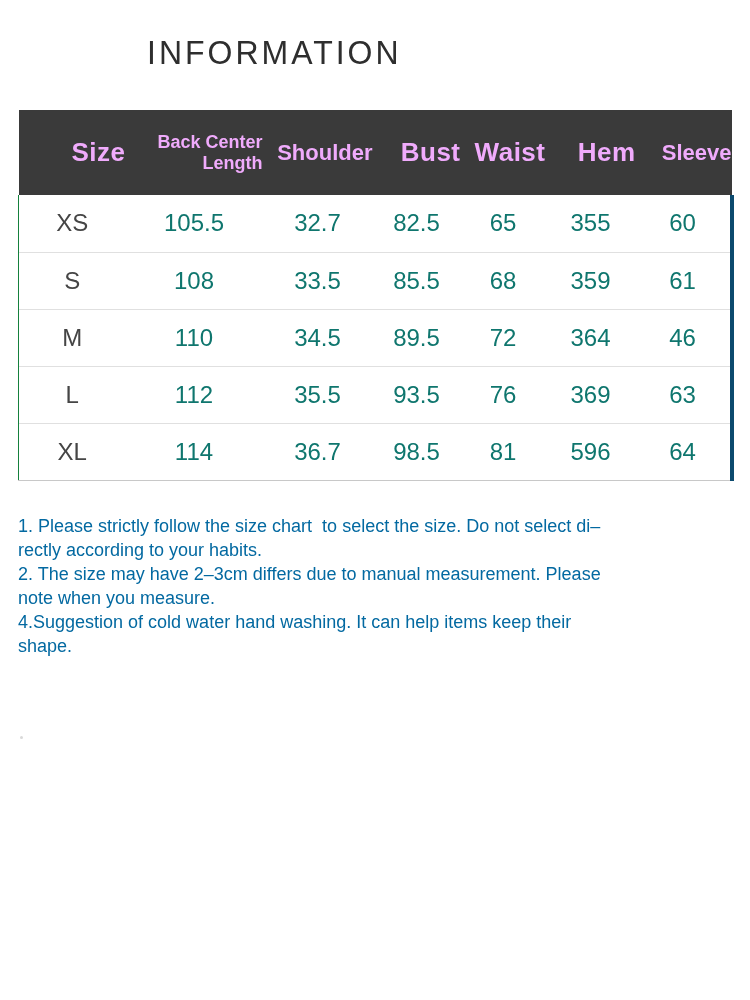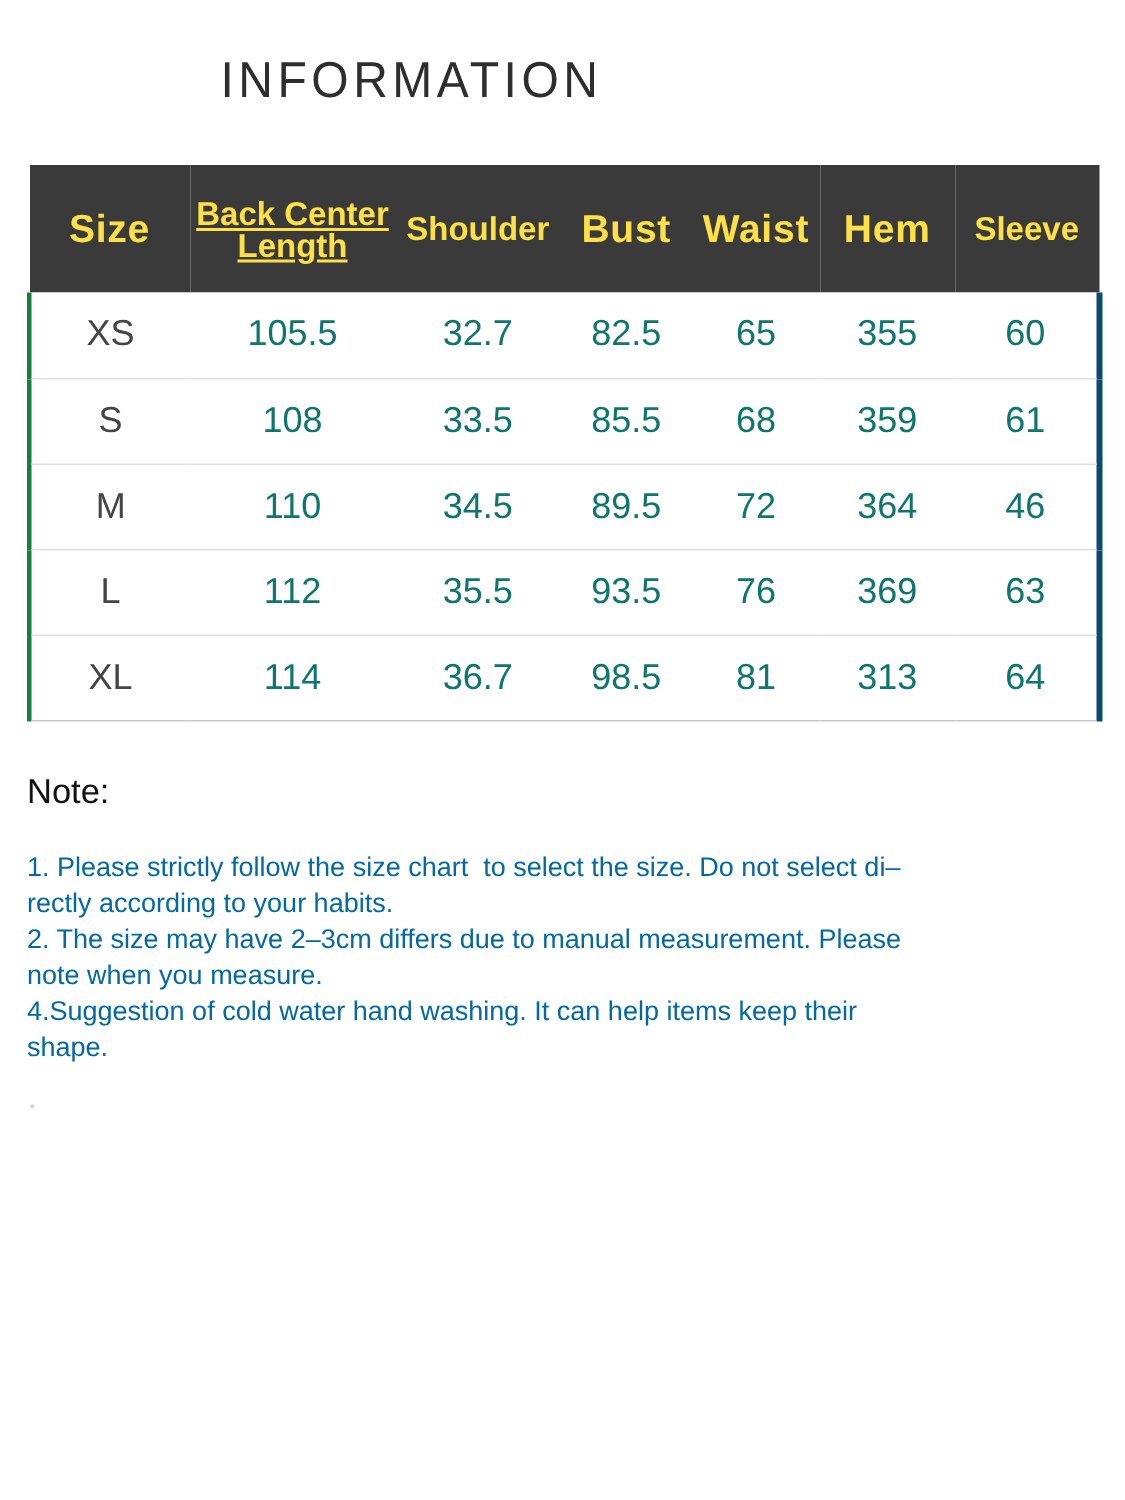--- a/index.html
+++ b/index.html
@@ -36,40 +36,40 @@
   table.size-table {
     width: 713px;
     table-layout: fixed;
     border-collapse: collapse;
   }
   .size-table thead tr {
     height: 85px;
     background: #3a3a3a;
   }
   .size-table th {
-    color: #fde047;
+    color: #f0abfc;
     font-weight: 700;
-    text-align: center;
+    text-align: right;
     vertical-align: middle;
     padding: 0;
   }
   .size-table th.h-large  { font-size: 26px; letter-spacing: 0.5px; }
   .size-table th.h-medium { font-size: 22px; }
-  .size-table th.h-small  { font-size: 22px; line-height: 21px; text-decoration: underline; }
+  .size-table th.h-small  { font-size: 18px; line-height: 21px; }
   .size-table tbody tr { height: 57px; background: #ffffff; }
   .size-table td {
     text-align: center;
     vertical-align: middle;
     font-size: 24px;
     color: #0f766e;
     padding: 0;
   }
   .size-table td.size-cell { color: #454545; }
   .size-table tbody tr:not(:first-child) td { border-top: 1px solid #e0e0e0; }
-  .size-table tbody td:first-child { border-left: 3px solid #15803d; }
+  .size-table tbody td:first-child { border-left: 1px solid #15803d; }
   .size-table tbody td:last-child  { border-right: 4px solid #0c4a6e; }
   .size-table tbody tr:last-child td { border-bottom: 1px solid #c8c8c8; }
   .note {
     position: absolute;
     left: 18px;
     top: 514px;
     width: 714px;
   }
   .note-heading {
     font-size: 23px;
@@ -158,29 +158,28 @@
           <td>76</td>
           <td>369</td>
           <td>63</td>
         </tr>
         <tr>
           <td class="size-cell">XL</td>
           <td>114</td>
           <td>36.7</td>
           <td>98.5</td>
           <td>81</td>
-          <td>313</td>
+          <td>596</td>
           <td>64</td>
         </tr>
       </tbody>
     </table>
   </div>
 
   <div class="note">
-    <div class="note-heading">Note:</div>
     <div class="note-line">1. Please strictly follow the size chart  to select the size. Do not select di–</div>
     <div class="note-line">rectly according to your habits.</div>
     <div class="note-line">2. The size may have 2–3cm differs due to manual measurement. Please</div>
     <div class="note-line">note when you measure.</div>
     <div class="note-line">4.Suggestion of cold water hand washing. It can help items keep their</div>
     <div class="note-line">shape.</div>
   </div>
 
   <div class="stray-mark"></div>
 

